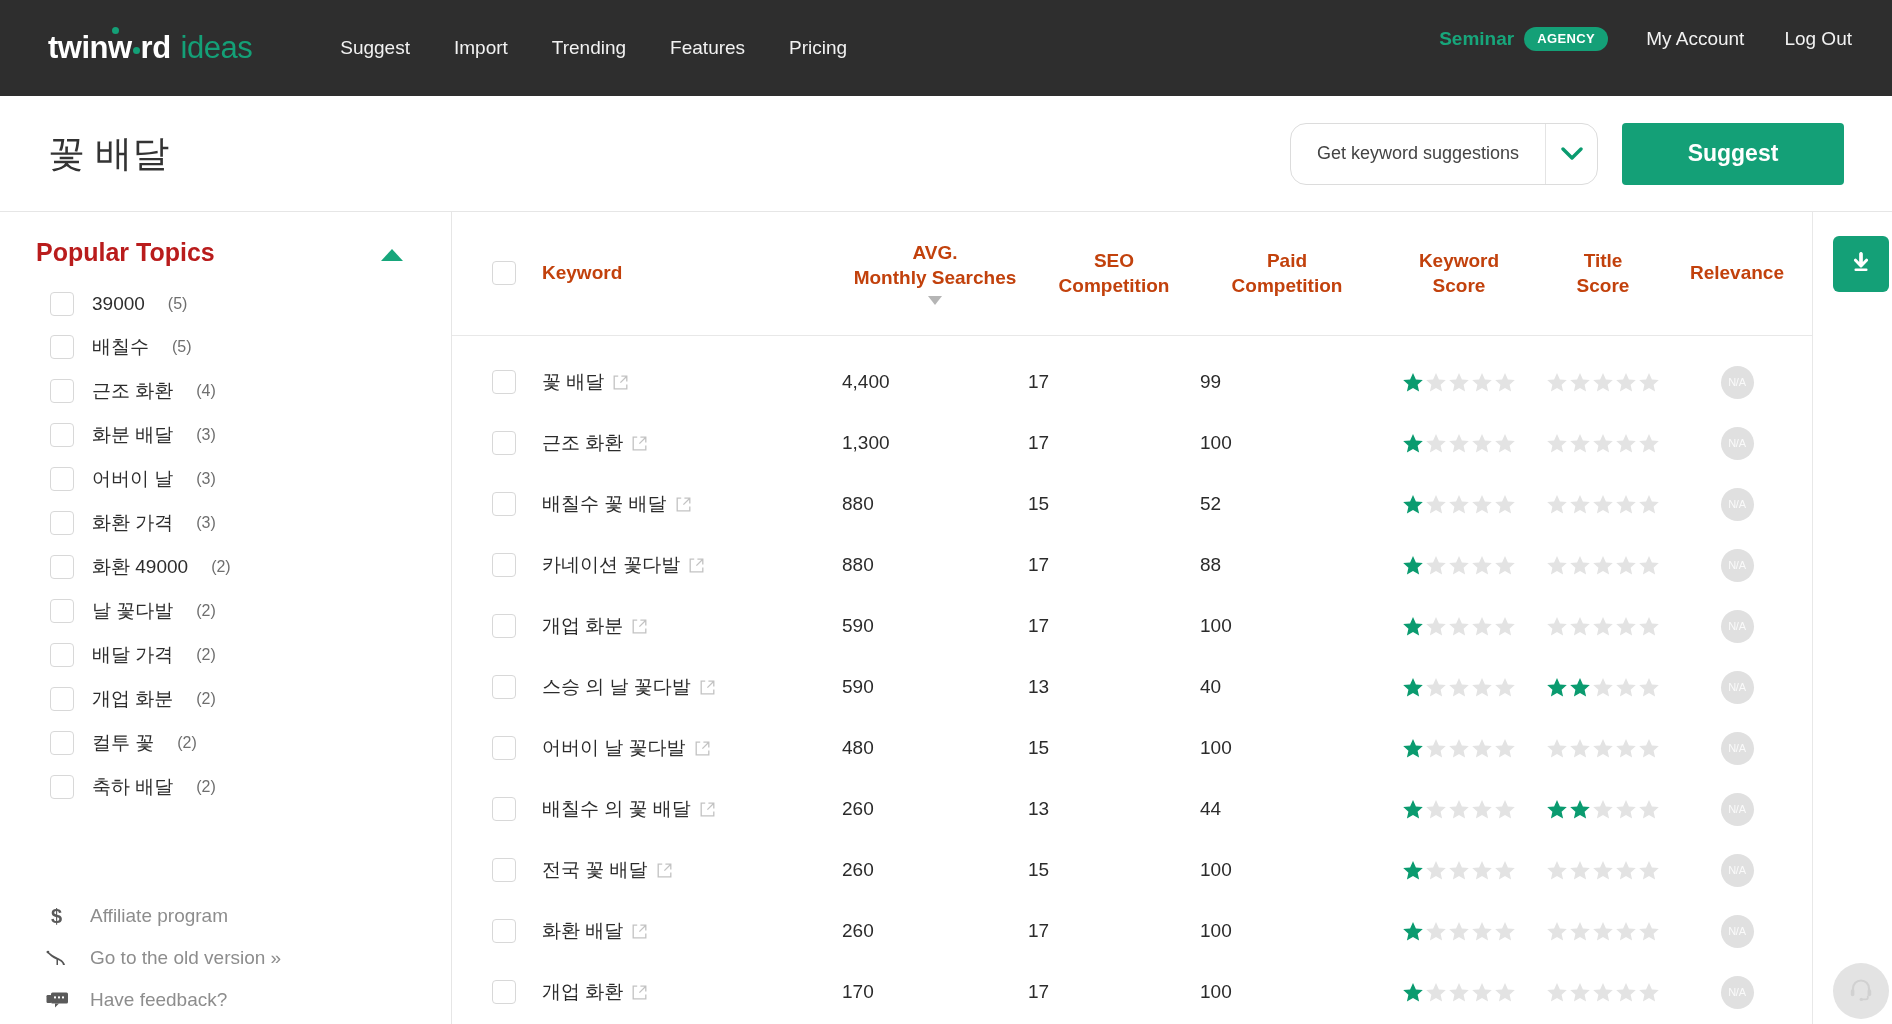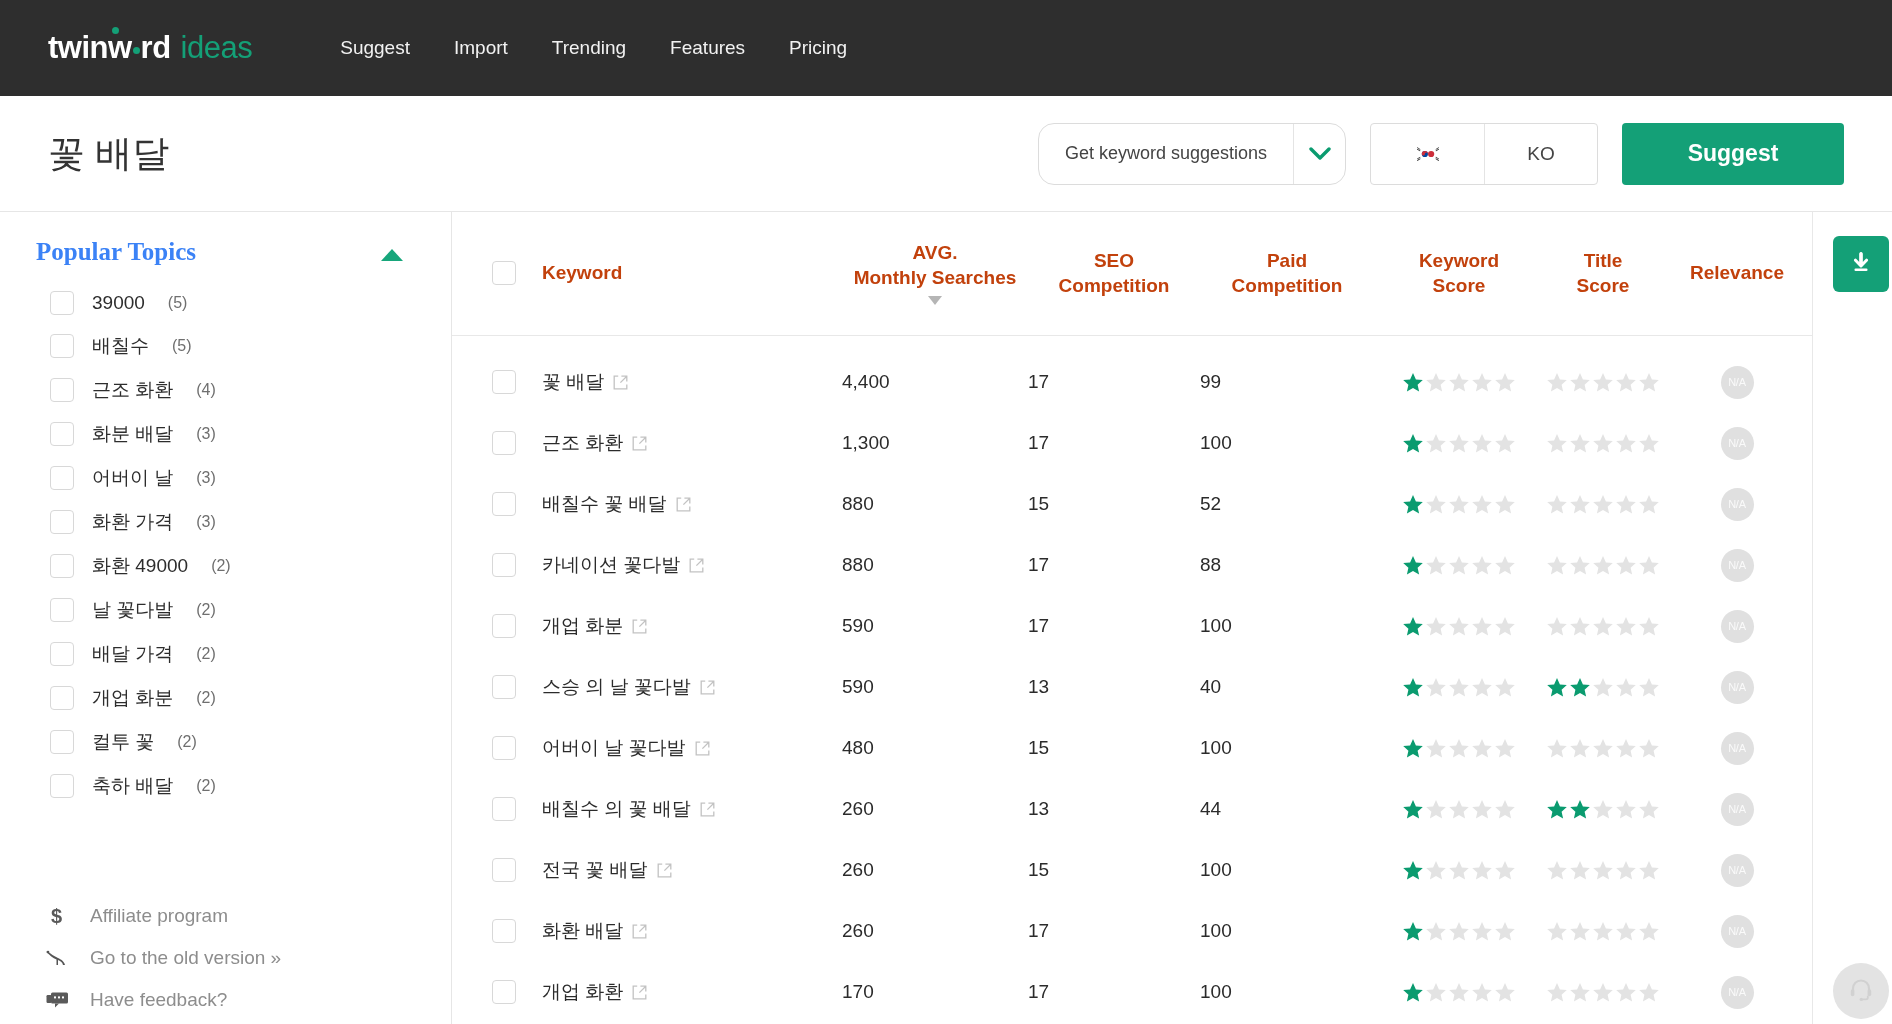--- a/index.html
+++ b/index.html
@@ -111,21 +111,21 @@
     position: relative; background: #fff;
   }
   .sb-scroll {
     height: 670px; overflow: hidden; padding: 26px 0 0 0;
     position: relative;
   }
   .sb-head {
     display: flex; align-items: flex-start; justify-content: space-between;
     padding: 0 48px 0 36px;
   }
-  .sb-title { font-size: 25px; font-weight: 700; color: #3b82f6; font-family: Liberation Serif, serif; }
+  .sb-title { font-size: 25px; font-weight: 700; color: #b91c1c; }
   .sb-caret { margin-top: 10px; cursor: pointer; }
   .sb-sub { font-size: 17px; color: #8d8d8d; padding: 6px 36px 0; }
   .topic-list { margin-top: 16px; }
   .topic-item {
     display: flex; align-items: center; gap: 18px;
     padding: 9px 36px 9px 50px; cursor: pointer;
   }
   .cbox {
     width: 24px; height: 24px; border: 1px solid #d8d8d8; border-radius: 4px;
     flex: 0 0 24px; background: #fff;
@@ -204,57 +204,43 @@
   </div>
 
   <div class="nav-links">
     <a class="nav-link">Suggest</a>
     <a class="nav-link">Import</a>
     <a class="nav-link">Trending</a>
     <a class="nav-link">Features</a>
     <a class="nav-link">Pricing</a>
   </div>
 
+  <div class="nav-right">
+    <div class="seminar-wrap">
+      <span class="seminar-name">Seminar</span>
+      <span class="agency-badge">AGENCY</span>
+    </div>
+    <a class="nav-link">My Account</a>
+    <a class="nav-link">Log Out</a>
+  </div>
 </div>
 
 <div class="searchrow">
   <div class="page-title">꽃 배달</div>
 
   <div class="search-controls">
     <div class="select-box">
       <div class="select-label">Get keyword suggestions</div>
       <div class="select-caret">
         <svg width="22" height="14" viewBox="0 0 22 14">
             <path d="M2 2 L11 11 L20 2" stroke="#0a9b6f" stroke-width="3.4" fill="none" stroke-linecap="round" stroke-linejoin="round"></path>
           </svg>
       </div>
     </div>
 
-    <div class="lang-box">
-      <div class="flag-cell">
-        <svg width="26" height="18" viewBox="0 0 30 20">
-          <rect width="30" height="20" fill="#ffffff"></rect>
-          <path d="M15 10 a3.6 3.6 0 0 1 7.2 0 a3.6 3.6 0 0 1 -7.2 0" fill="#cd2e3a"></path>
-          <path d="M7.8 10 a3.6 3.6 0 0 1 7.2 0 a3.6 3.6 0 0 1 -7.2 0" fill="#0047a0"></path>
-          <circle cx="11.4" cy="10" r="3.6" fill="none" stroke="none"></circle>
-          <path d="M7.8 10a3.6 3.6 0 1 1 7.2 0a1.8 1.8 0 1 0 -3.6 0a1.8 1.8 0 1 1 -3.6 0z" fill="#cd2e3a"></path>
-          <g fill="#222">
-            <rect x="2.2" y="3.2" width="4.2" height="0.9" transform="rotate(33 4.3 3.6)"></rect>
-            <rect x="2.2" y="5.0" width="4.2" height="0.9" transform="rotate(33 4.3 5.4)"></rect>
-            <rect x="23.6" y="3.2" width="4.2" height="0.9" transform="rotate(-33 25.7 3.6)"></rect>
-            <rect x="23.6" y="5.0" width="4.2" height="0.9" transform="rotate(-33 25.7 5.4)"></rect>
-            <rect x="2.2" y="14.2" width="4.2" height="0.9" transform="rotate(-33 4.3 14.6)"></rect>
-            <rect x="2.2" y="16.0" width="4.2" height="0.9" transform="rotate(-33 4.3 16.4)"></rect>
-            <rect x="23.6" y="14.2" width="4.2" height="0.9" transform="rotate(33 25.7 14.6)"></rect>
-            <rect x="23.6" y="16.0" width="4.2" height="0.9" transform="rotate(33 25.7 16.4)"></rect>
-          </g>
-        </svg>
-      </div>
-      <div class="lang-cell">KO</div>
-    </div>
 
     <button class="suggest-btn">Suggest</button>
   </div>
 </div>
 
 <div class="body-wrap">
 
   <aside class="sidebar">
     <div class="sb-scroll">
       <div class="sb-head">

